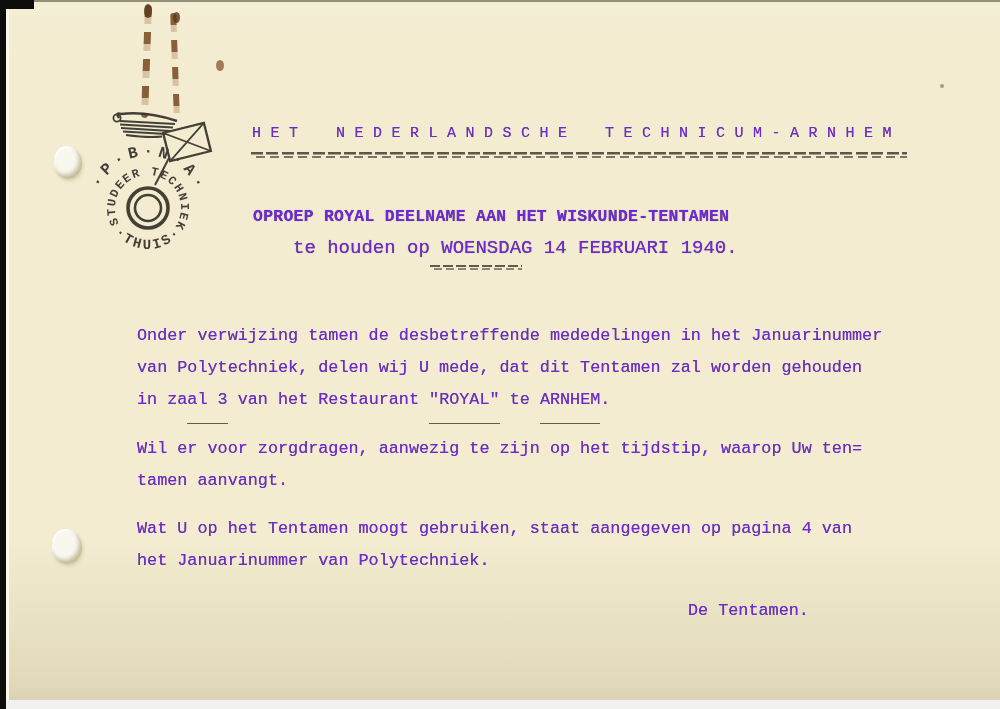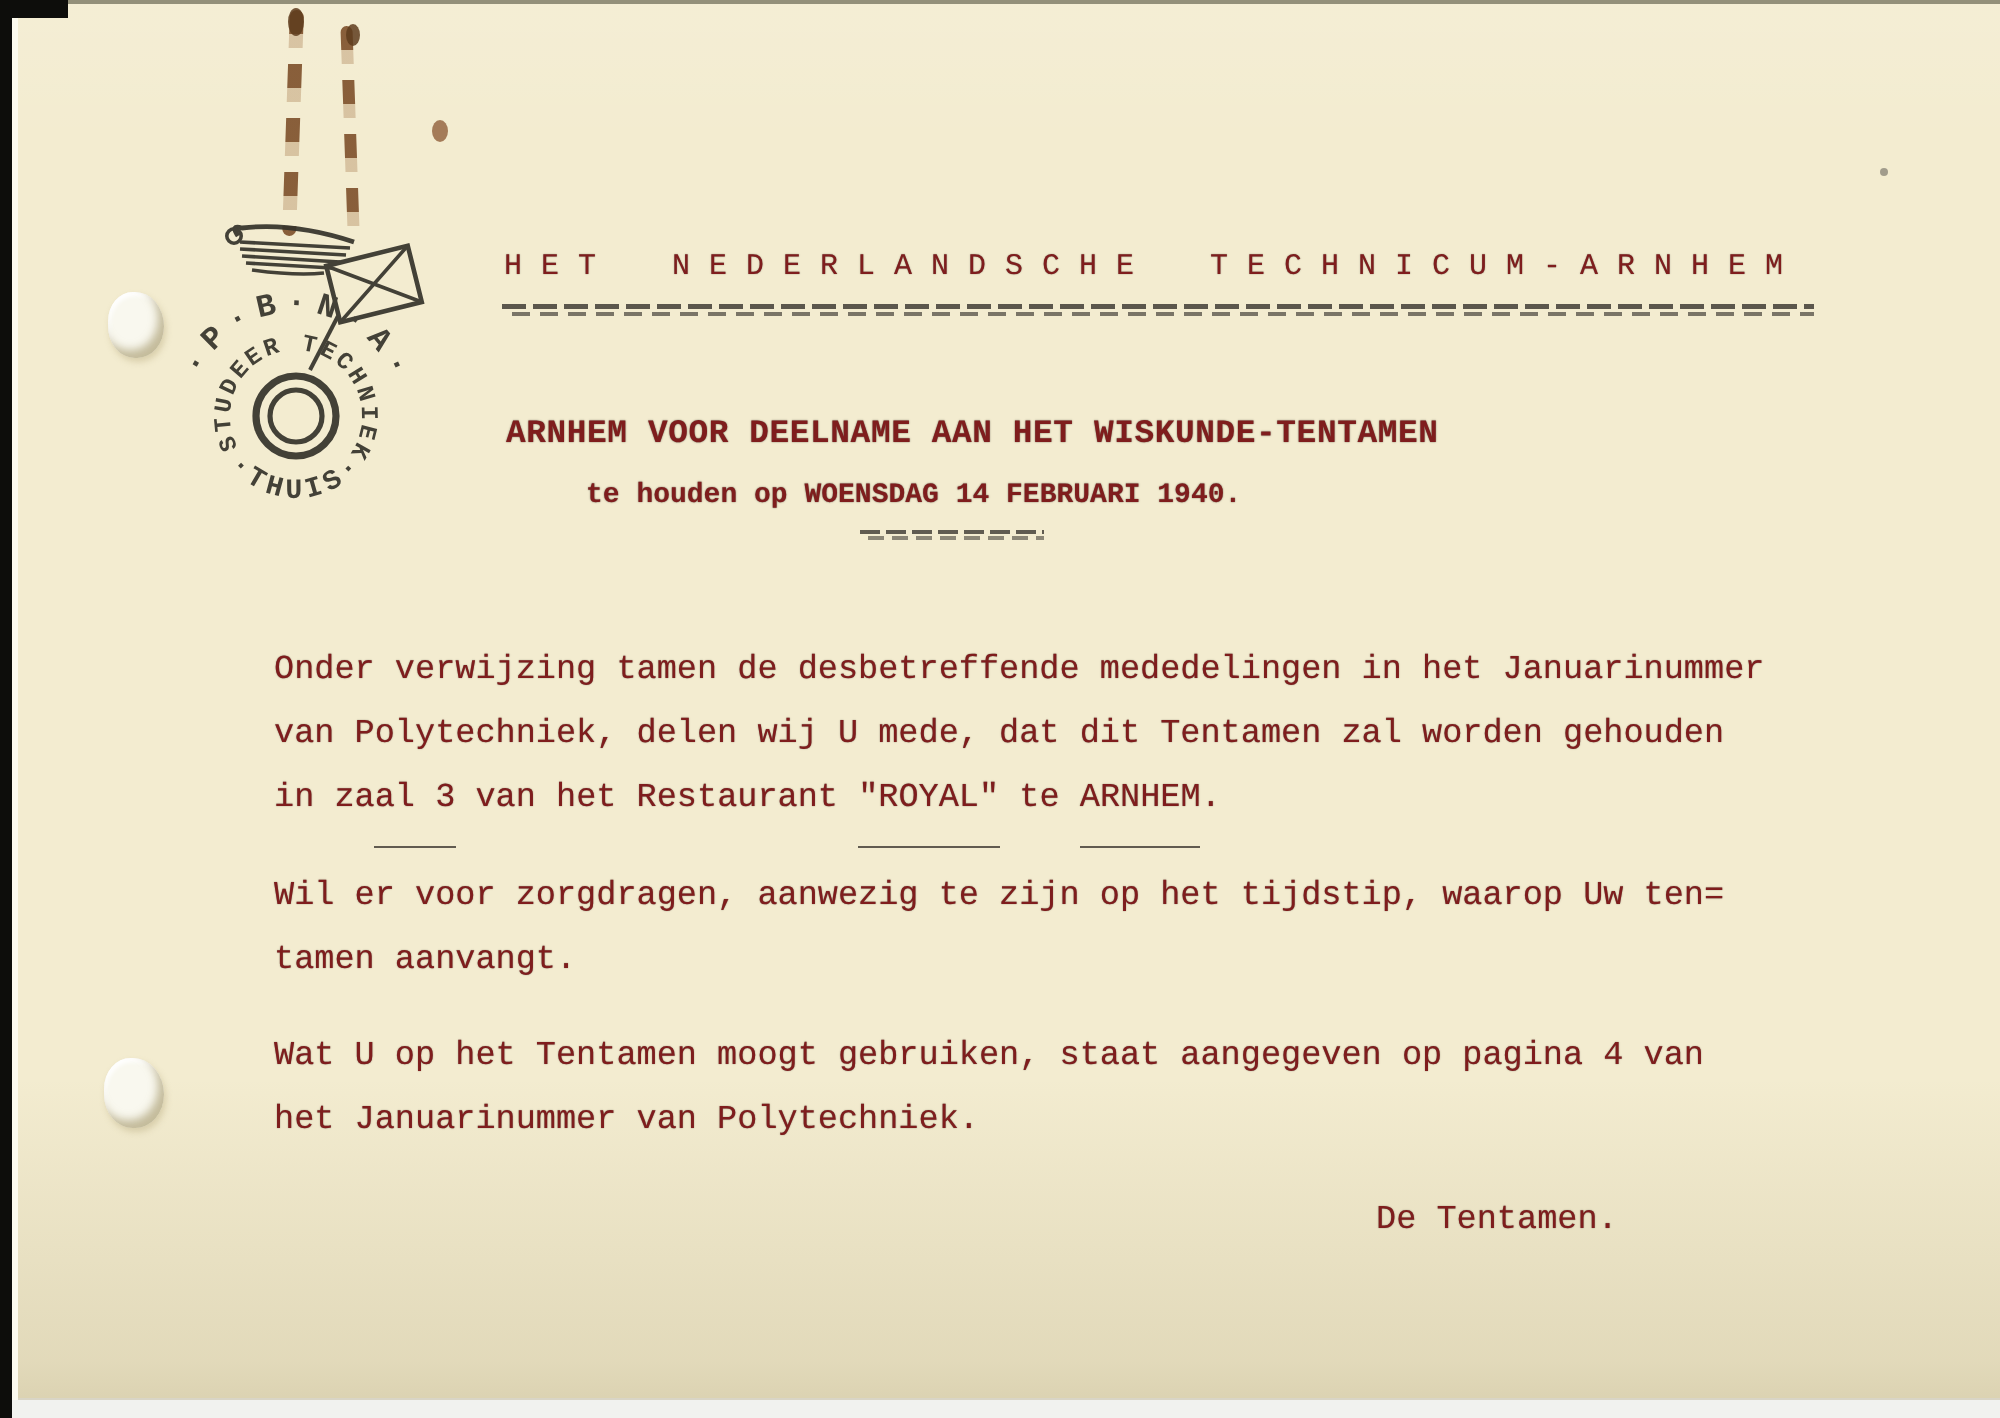--- a/index.html
+++ b/index.html
@@ -24,32 +24,32 @@
     background:repeating-linear-gradient(180deg,rgba(118,70,32,.85) 0 12px,rgba(152,100,52,.30) 12px 19px,rgba(118,70,32,0) 19px 27px)}
   .rustA{left:143px;top:5px;width:7px;height:113px;transform:rotate(2deg)}
   .rustB{left:172px;top:13px;width:6px;height:103px;transform:rotate(-2deg)}
   .rust-cap{position:absolute;background:#5e3c1d;border-radius:50%;opacity:.85}
   .capA{left:144px;top:4px;width:8px;height:14px}
   .capB{left:173px;top:12px;width:7px;height:11px}
   .speck-rust{position:absolute;left:216px;top:60px;width:8px;height:11px;border-radius:50%;background:#8a5630;opacity:.75}
   .speck-gray{position:absolute;left:940px;top:84px;width:4px;height:4px;border-radius:50%;background:#6b675f;opacity:.6}
 
   
-  .ink{color:#7f1d1d;text-shadow:0 0 .6px rgba(60,56,46,.7)}
+  .ink{color:#6d28d9;text-shadow:0 0 .6px rgba(60,56,46,.7)}
   .line{position:absolute;white-space:pre;font-size:16.8px;line-height:20px}
   .u{border-bottom:1.7px solid rgba(70,66,58,.85);padding-bottom:14px}
 
   .title{top:124px;left:252px;font-size:15px;letter-spacing:9.5px;word-spacing:10px}
   .title-underline{position:absolute;top:152px;left:251px;width:656px;height:7px;
     background-image:
       repeating-linear-gradient(90deg,rgba(70,66,58,.88) 0 12px,rgba(70,66,58,0) 12px 15.5px),
       repeating-linear-gradient(90deg,rgba(70,66,58,.70) 0 9px,rgba(70,66,58,0) 9px 14px);
     background-position:0 0,5px 4px;background-size:100% 2.5px,100% 2.2px;background-repeat:no-repeat,no-repeat}
   .subject1{top:207px;left:253px;font-size:16.4px;letter-spacing:.3px;font-weight:bold;text-shadow:0 0 .8px rgba(60,56,46,.8)}
-  .subject2{top:238px;left:293px;font-size:14px;font-weight:bold;text-shadow:0 0 .8px rgba(60,56,46,.8)}
+  .subject2{top:238px;left:293px;font-size:19px;font-weight:normal;text-shadow:0 0 .8px rgba(60,56,46,.8)}
   .squiggle{position:absolute;top:265px;left:430px;width:92px;height:6px;
     background-image:
       repeating-linear-gradient(90deg,rgba(70,66,58,.85) 0 10px,rgba(70,66,58,0) 10px 13px),
       repeating-linear-gradient(90deg,rgba(70,66,58,.6) 0 8px,rgba(70,66,58,0) 8px 12px);
     background-position:0 0,4px 3.2px;background-size:100% 2.4px,100% 2px;background-repeat:no-repeat,no-repeat}
 
   .p1l1{top:326px;left:137px}
   .p1l2{top:358px;left:137px}
   .p1l3{top:390px;left:137px}
   .p2l1{top:439px;left:137px}
@@ -111,21 +111,21 @@
     <textPath href="#arcInnerTop" startOffset="2">STUDEER TECHNIEK</textPath>
   </text>
   <text font-size="14" letter-spacing="2.6">
     <textPath href="#arcInnerBottom" startOffset="6">·THUIS·</textPath>
   </text>
 </svg>
 
 <div class="line ink title">HET NEDERLANDSCHE TECHNICUM-ARNHEM</div>
 <div class="title-underline"></div>
 
-<div class="line ink subject1">ARNHEM VOOR DEELNAME AAN HET WISKUNDE-TENTAMEN</div>
+<div class="line ink subject1">OPROEP ROYAL DEELNAME AAN HET WISKUNDE-TENTAMEN</div>
 <div class="line ink subject2">te houden op WOENSDAG 14 FEBRUARI 1940.</div>
 <div class="squiggle"></div>
 
 <div class="line ink p1l1">Onder verwijzing tamen de desbetreffende mededelingen in het Januarinummer</div>
 <div class="line ink p1l2">van Polytechniek, delen wij U mede, dat dit Tentamen zal worden gehouden</div>
 <div class="line ink p1l3"><span>in za</span><span class="u">al 3</span><span> van het Restaurant </span><span class="u">"ROYAL"</span><span> te </span><span class="u">ARNHEM</span><span>.</span></div>
 
 <div class="line ink p2l1">Wil er voor zorgdragen, aanwezig te zijn op het tijdstip, waarop Uw ten=</div>
 <div class="line ink p2l2">tamen aanvangt.</div>
 

